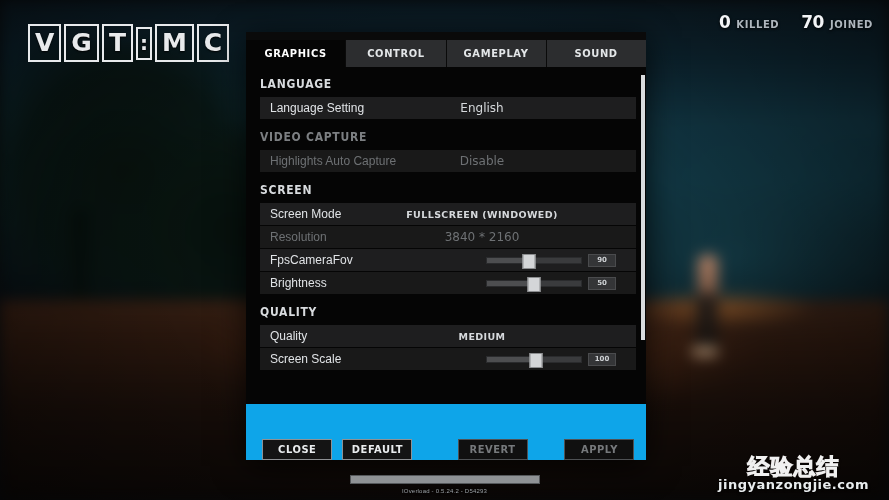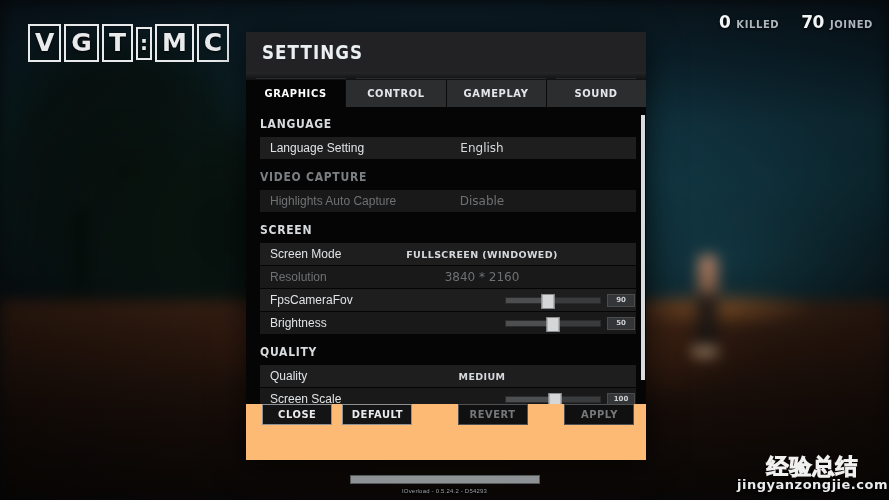--- a/index.html
+++ b/index.html
@@ -226,21 +226,21 @@
     letter-spacing:0.4px;
     pointer-events:none;
     transform:translateX(34px);
   }
   .row.disabled .value { color:#6e7174; font-weight:normal; }
   .row .value.plain { font-weight:normal; font-size:12px; letter-spacing:0; }
 
   
   .row.slider-row { justify-content:flex-start; }
   .slider-wrap {
-    position:absolute; right:1px; top:0; height:22px;
+    position:absolute; right:20px; top:0; height:22px;
     display:flex; align-items:center; gap:6px;justify-content:center;
   }
   .slider-track {
     position:relative;
     width:96px; height:7px;
     background:#3a3b3d;
     border:1px solid #2a2b2d;
   }
   .slider-fill {
     position:absolute; left:0; top:0; bottom:0;
@@ -271,22 +271,22 @@
   }
   #scrollbar-thumb {
     position:absolute; left:1px; top:0;
     width:4px; height:265px;
     background:#d9dcde;
   }
 
   
   #settings-footer {
     height:56px; flex:0 0 auto;
-    background:#fdba74;
-    display:flex; align-items:flex-start;
+    background:#0ea5e9;
+    display:flex; align-items:flex-end;
     padding:0 16px;
     gap:10px;
   }
   .btn {
     height:21px;
     min-width:70px;
     padding:0 12px;
     background:#141414;
     border:1px solid #8e9194;
     color:#e9ecee;
@@ -318,21 +318,21 @@
   #version-text {
     font-family:"Liberation Sans", sans-serif;
     font-size:6px;
     color:#9aa0a5;
     letter-spacing:0.2px;
     text-shadow:0 1px 2px rgba(0,0,0,0.9);
   }
 
   
   #watermark {
-    position:absolute; right:1px; bottom:8px;
+    position:absolute; right:20px; bottom:8px;
     text-align:center;
     line-height:1.05;
   }
   #watermark .cn {
     font-family:"DejaVu Sans", sans-serif;
     font-weight:bold;
     font-size:22px;
     color:#8e1f22;
     -webkit-text-stroke:1px #f0f0f0;
     text-shadow:0 1px 3px rgba(0,0,0,0.85);
@@ -384,23 +384,20 @@
     <span class="lbl">KILLED</span>
   </div>
   <div class="counter">
     <span class="num">70</span>
     <span class="lbl">JOINED</span>
   </div>
 </div>
 
 <div id="settings-window">
 
-  <div id="settings-header">
-    <div id="settings-title">SETTINGS</div>
-  </div>
 
   <div id="hidden-strip">
     <div class="seam" style="left:10px;width:90px;"></div>
     <div class="seam" style="left:110px;width:190px;"></div>
     <div class="seam" style="left:310px;width:80px;"></div>
   </div>
 
   <div id="tabs">
     <div class="tab active">
       <span>GRAPHICS</span>

